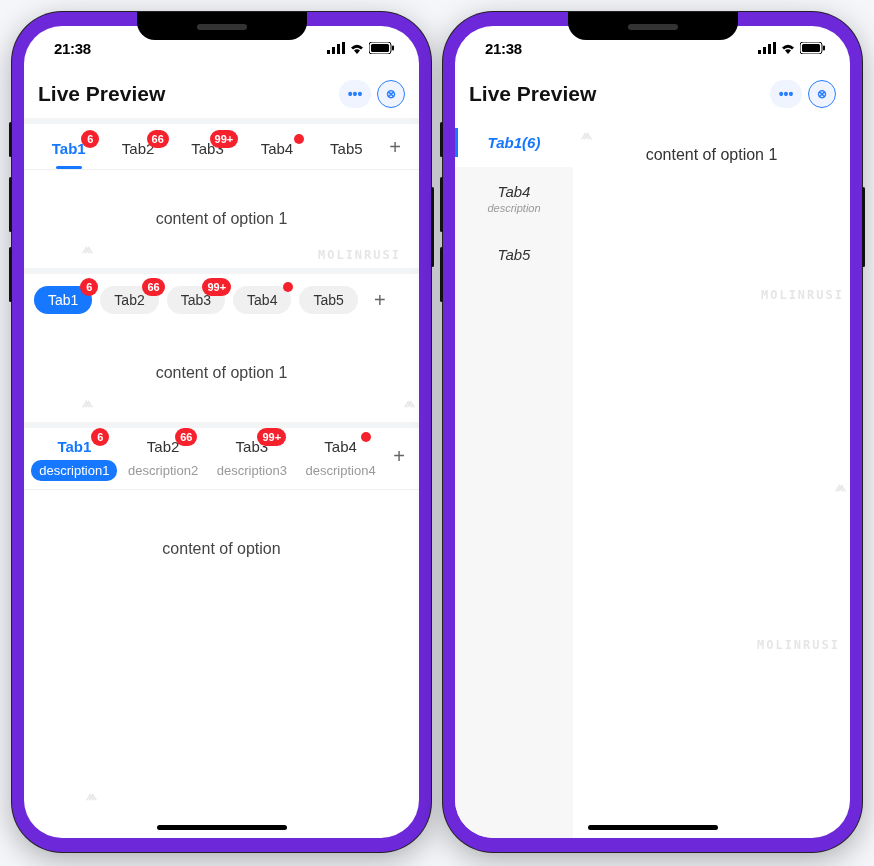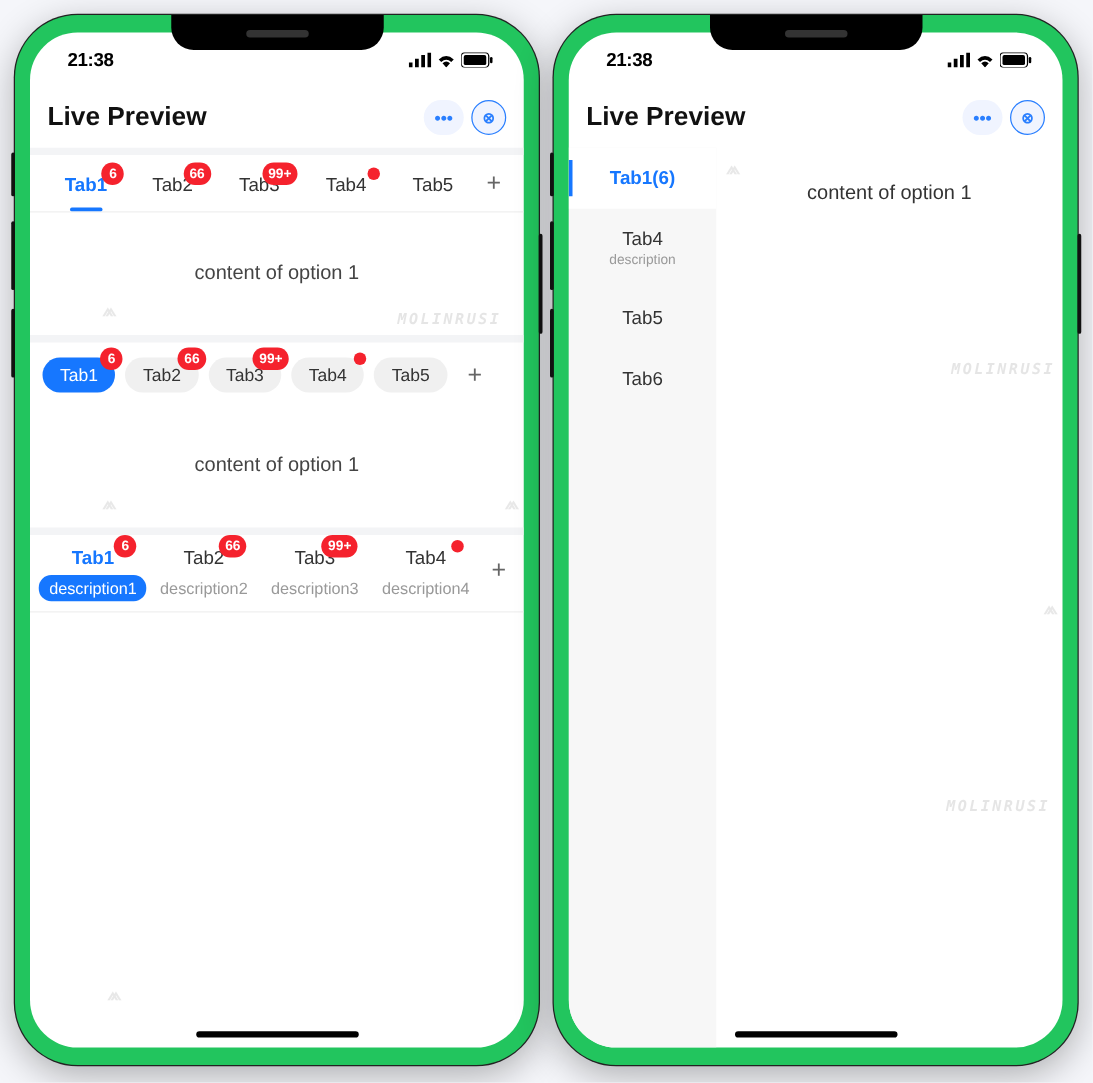--- a/index.html
+++ b/index.html
@@ -8,21 +8,21 @@
       font-family: -apple-system, BlinkMacSystemFont, "Segoe UI", Helvetica, Arial, sans-serif;
       display: flex;
       gap: 12px;
       padding: 12px;
       width: 874px;
       height: 866px;
     }
     .phone {
       width: 420px;
       height: 840px;
-      background: #22c55e;
+      background: #6d28d9;
       border-radius: 50px;
       padding: 14px 12px;
       position: relative;
       box-shadow: 0 0 0 1px #222, 0 8px 30px rgba(0,0,0,0.3);
     }
     .phone::before {
       content: '';
       position: absolute;
       top: 0;
       left: 50%;
@@ -102,21 +102,20 @@
     .action-btn.circle { width: 28px; border-radius: 50%; border: 1.5px solid #2a7fff; font-size: 12px; }
     .watermark {
       position: absolute;
       font-family: monospace;
       font-weight: 700;
       letter-spacing: 2px;
       color: rgba(180,180,180,0.35);
       text-shadow: 0 0 1px rgba(255,255,255,0.6);
       font-size: 12px;
       pointer-events: none;
-      font-style: italic;
     }
     .wm-icon {
       position: absolute;
       color: rgba(210,210,210,0.5);
       font-size: 14px;
       pointer-events: none;
       font-weight: 700;
     }
 
     
@@ -245,20 +244,21 @@
       display: flex;
       flex-direction: column;
     }
     .vert-tab {
       padding: 16px 8px;
       text-align: center;
       font-size: 15px;
       color: #333;
       position: relative;
       cursor: pointer;
+      font-style: italic;
     }
     .vert-tab.active {
       background: #fff;
       color: #1677ff;
       font-weight: 600;
     }
     .vert-tab.active::before {
       content: '';
       position: absolute;
       left: 0;
@@ -380,20 +380,23 @@
           <div class="desc-item">
             <span class="desc-label"><span>Tab3</span><span class="badge">99+</span></span><br>
             <span class="desc-text">description3</span>
           </div>
           <div class="desc-item">
             <span class="desc-label"><span>Tab4</span><span class="badge dot"></span></span><br>
             <span class="desc-text">description4</span>
           </div>
           <div class="add-btn" style="align-self:center;">+</div>
         </div>
+        <div class="content-area" style="padding:50px 0;">
+          <span>content of  option</span>
+        </div>
       </div>
 
       <span class="wm-icon" style="left:62px; bottom:34px; position:absolute;">⩕</span>
     </div>
     <div class="home-indicator"></div>
   </div>
 </div>
 
 <div class="phone">
   <div class="side-btn sb-left1"></div>
@@ -432,21 +435,20 @@
         <span class="action-btn">•••</span>
         <span class="action-btn circle">⊗</span>
       </span>
     </div>
 
     <div class="vert-layout">
       <div class="vert-tabs">
         <div class="vert-tab active"><span>Tab1(6)</span></div>
         <div class="vert-tab"><span>Tab4</span><div class="vert-sub">description</div></div>
         <div class="vert-tab"><span>Tab5</span></div>
-        <div class="vert-tab"><span>Tab6</span></div>
       </div>
       <div class="vert-content">
         <span>content of option 1</span>
         <span class="wm-icon" style="left:8px; top:8px;">⩕</span>
         <span class="watermark" style="right:6px; top:170px;">MOLINRUSI</span>
         <span class="wm-icon" style="right:4px; top:360px;">⩕</span>
         <span class="watermark" style="right:10px; top:520px;">MOLINRUSI</span>
       </div>
     </div>
     <div class="home-indicator"></div>

